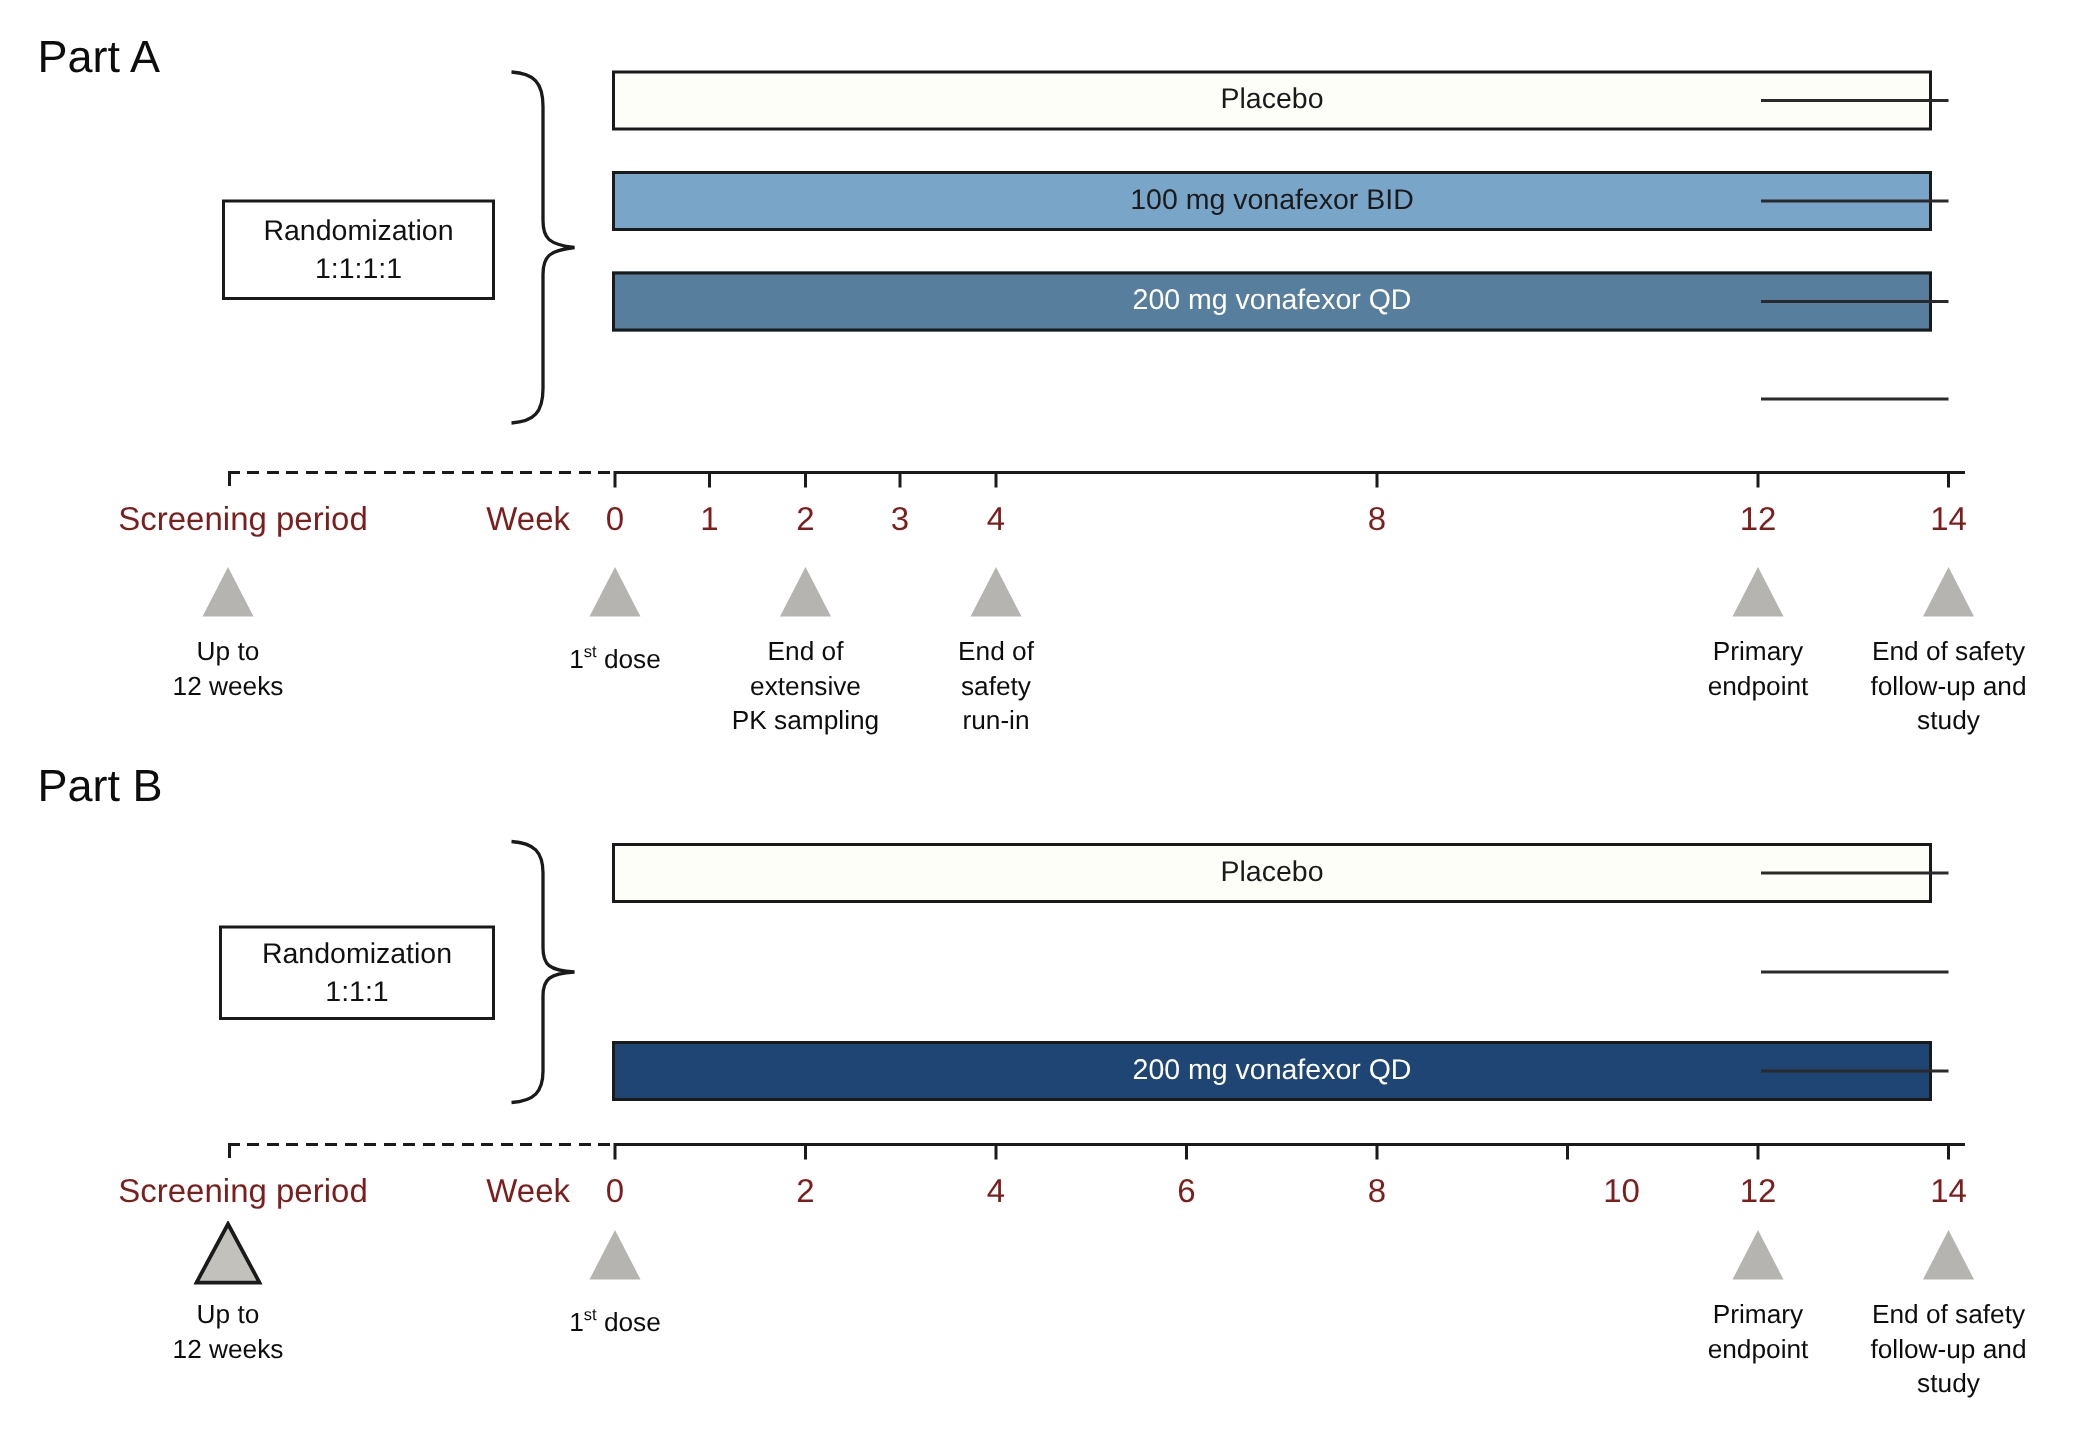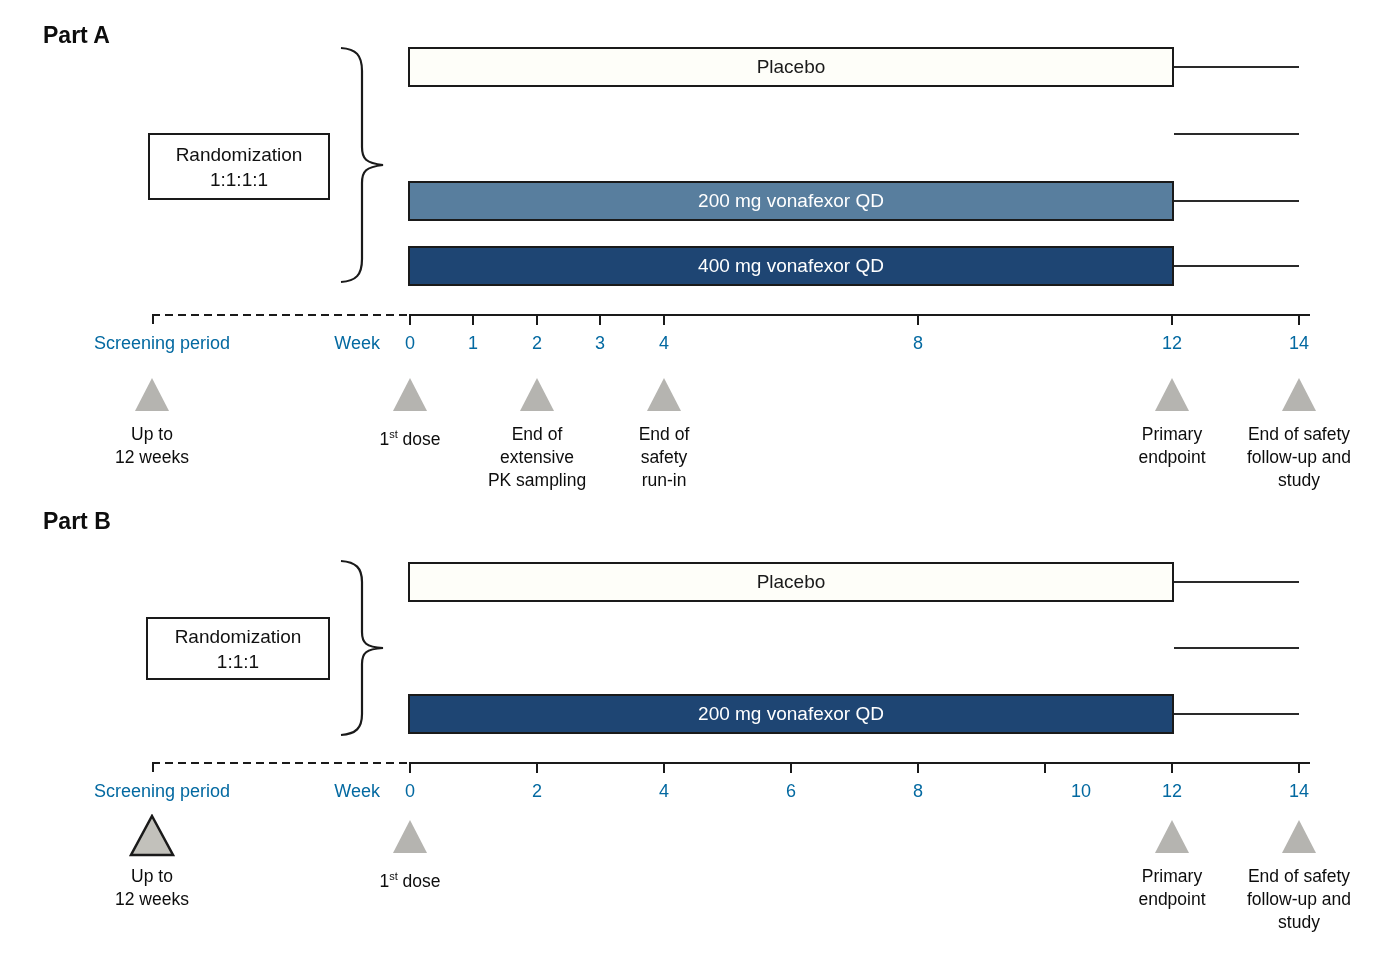--- a/index.html
+++ b/index.html
@@ -1,36 +1,36 @@
 <!DOCTYPE html>
 <html><head>
 <meta charset="utf-8">
 <style>
   html,body{margin:0;padding:0;background:#ffffff;}
   .canvas{
     position:relative;width:1396px;height:962px;background:#ffffff;
     font-family:"Liberation Sans", sans-serif;color:#111;overflow:hidden;
   }
   .abs{position:absolute;}
-  .part-title{font-size:23px;font-weight:bold;color:#0d0d0d;margin-left:18px;}
+  .part-title{font-size:30px;font-weight:normal;color:#0d0d0d;}
   .rand-box{
     border:2px solid #1a1a1a;background:#ffffff;box-sizing:border-box;
     display:flex;flex-direction:column;align-items:center;justify-content:center;
     font-size:19px;line-height:25px;text-align:center;
   }
   .bar{
-    border:2px solid #1a1a1a;box-sizing:border-box;height:40px;width:766px;left:408px;
+    border:2px solid #1a1a1a;box-sizing:border-box;height:40px;width:880px;left:408px;
     display:flex;align-items:center;justify-content:center;
     font-size:19px;
   }
   .trail{height:2px;width:125px;left:1174px;background:#2a2a2a;}
   .axis-solid{height:2px;background:#1a1a1a;}
   .axis-dashed{height:2px;background:repeating-linear-gradient(90deg,#1a1a1a 0 8px,transparent 8px 13px);}
   .tick{width:2px;height:11px;background:#1a1a1a;}
-  .axis-label{font-size:18px;color:#0369a1;}
+  .axis-label{font-size:22px;color:#7f1d1d;}
   .num{width:44px;text-align:center;}
   .tri{width:0;height:0;border-left:17px solid transparent;border-right:17px solid transparent;border-bottom:33px solid #b5b4b0;}
   .ms-label{width:150px;font-size:17.5px;line-height:23px;text-align:center;white-space:pre-line;color:#0d0d0d;}
   sup{font-size:11px;line-height:0;}
   svg{display:block;}
 </style>
 </head>
 <body>
 
 <div class="canvas">
@@ -42,25 +42,25 @@
     <div>1:1:1:1</div>
   </div>
 
   <svg class="abs" style="left:338px;top:45px;" width="48" height="240" viewBox="0 0 48 240">
     <path d="M 3,3 C 18,4 24,10 24,26 L 24,102 C 24,114 28,118 45,120 C 28,122 24,126 24,138 L 24,214 C 24,230 18,236 3,237" fill="none" stroke="#1a1a1a" stroke-width="2.2"></path>
   </svg>
 
   <div class="abs bar" style="top: 47px; background-color: rgb(254, 254, 249); color: rgb(26, 26, 26);">
     <span>Placebo</span>
   </div>
+  <div class="abs bar" style="top: 114px; background-color: rgb(121, 165, 201); color: rgb(26, 26, 26);">
+    <span>100 mg vonafexor BID</span>
+  </div>
   <div class="abs bar" style="top: 181px; background-color: rgb(88, 126, 158); color: rgb(255, 255, 255);">
     <span>200 mg vonafexor QD</span>
-  </div>
-  <div class="abs bar" style="top: 246px; background-color: rgb(30, 69, 115); color: rgb(255, 255, 255);">
-    <span>400 mg vonafexor QD</span>
   </div>
 
   <div class="abs trail" style="top:66px;"></div>
   <div class="abs trail" style="top:133px;"></div>
   <div class="abs trail" style="top:200px;"></div>
   <div class="abs trail" style="top:265px;"></div>
 
   <div class="abs axis-dashed" style="left:152px;top:314px;width:258px;"></div>
   <div class="abs tick" style="left:152px;top:314px;height:10px;"></div>
   <div class="abs axis-solid" style="left:410px;top:314px;width:900px;"></div>

